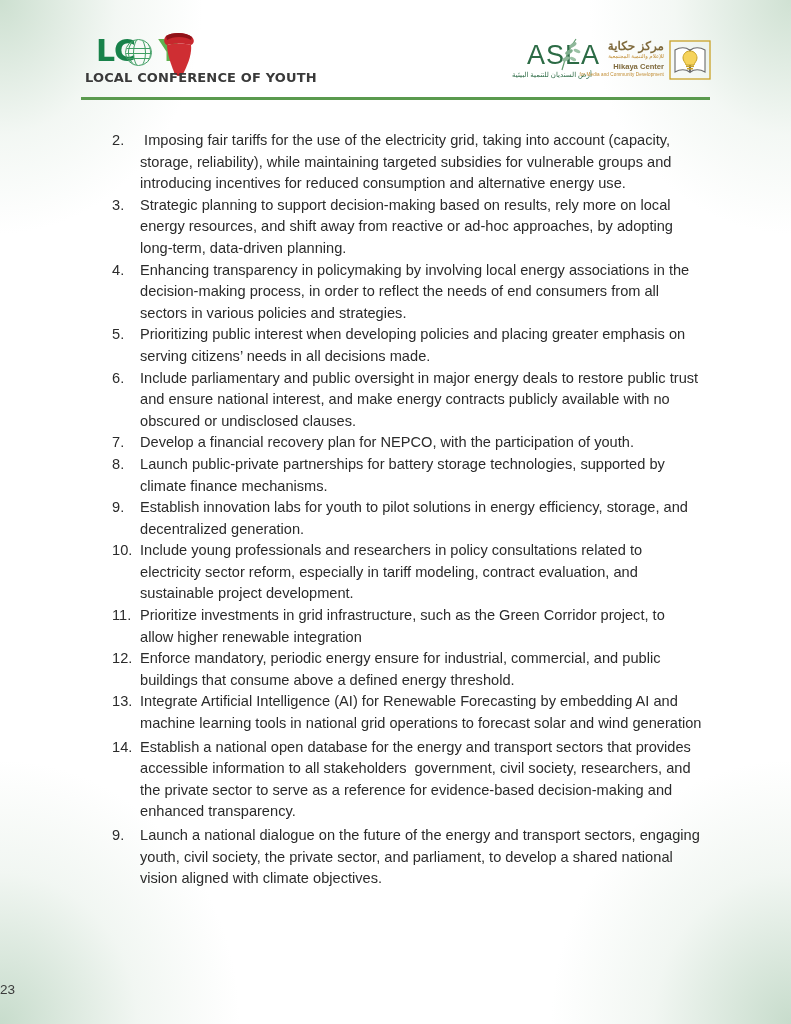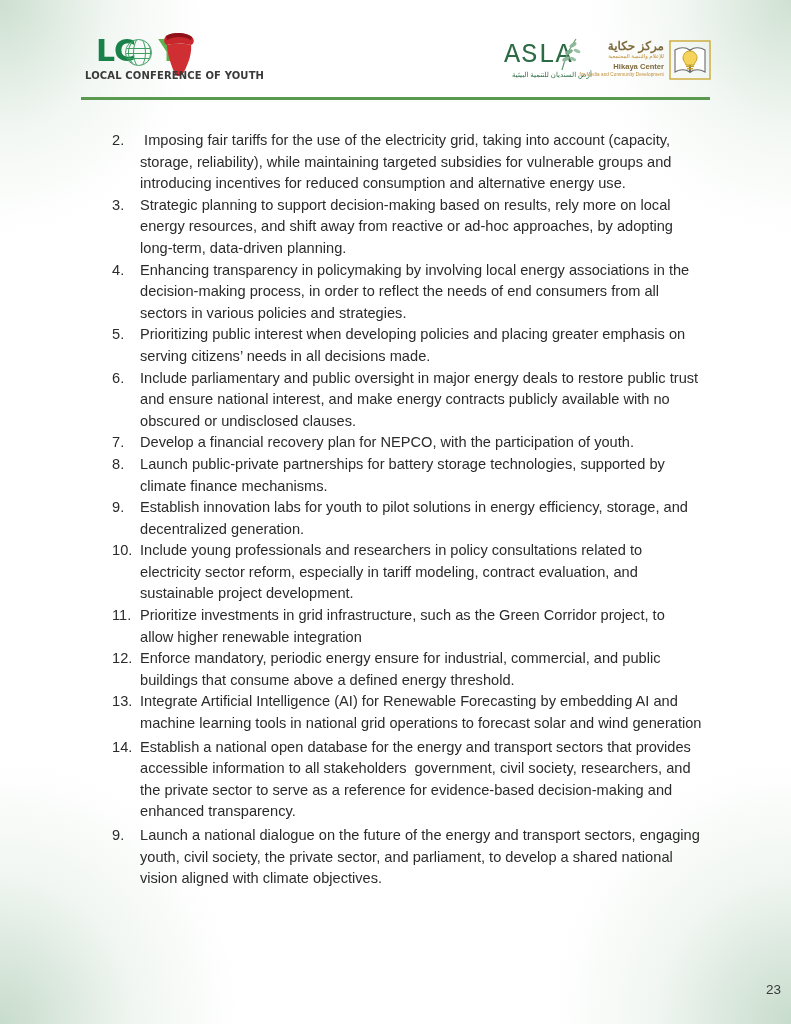--- a/index.html
+++ b/index.html
@@ -97,40 +97,40 @@
   .lcoy-keffiyeh {
     position: absolute;
     left: 78px; top: -2px;
     width: 34px; height: 46px;
   }
   .lcoy-sub {
     position: absolute;
     left: 1px; top: 36px;
     font-family: "DejaVu Sans", sans-serif;
     font-weight: bold;
-    font-size: 10px;
+    font-size: 13px;
     letter-spacing: 0.15px;
     color: #3a3a3a;
     white-space: nowrap;
   }
 
   
   .asla {
     position: absolute;
     left: 504px;
     top: 40px;
     width: 96px;
     height: 48px;
   }
   .asla-word {
     position: absolute;
     left: 0; top: 0;
     width: 96px;
-    text-align: left;
-    font-family: Liberation Mono, monospace;
+    text-align: right;
+    font-family: Liberation Sans, sans-serif;
     font-size: 27px;
     letter-spacing: 1px;
     color: #2c6b45;
     line-height: 30px;
   }
   .asla-ar {
     position: absolute;
     left: 0; top: 31px;
     width: 96px;
     text-align: center;
@@ -227,21 +227,21 @@
     white-space: pre-wrap;
   }
   .item.gap-before { margin-top: 2px; }
 
   
   .footer {
     position: absolute;
     left: 0;
     top: 982px;
     width: 781px;
-    text-align: right;
+    text-align: left;
     font-size: 13.5px;
     color: #3a3a3a;
   }
 </style>
 </head>
 <body>
 
 <div class="page">
 
   <div class="header">

